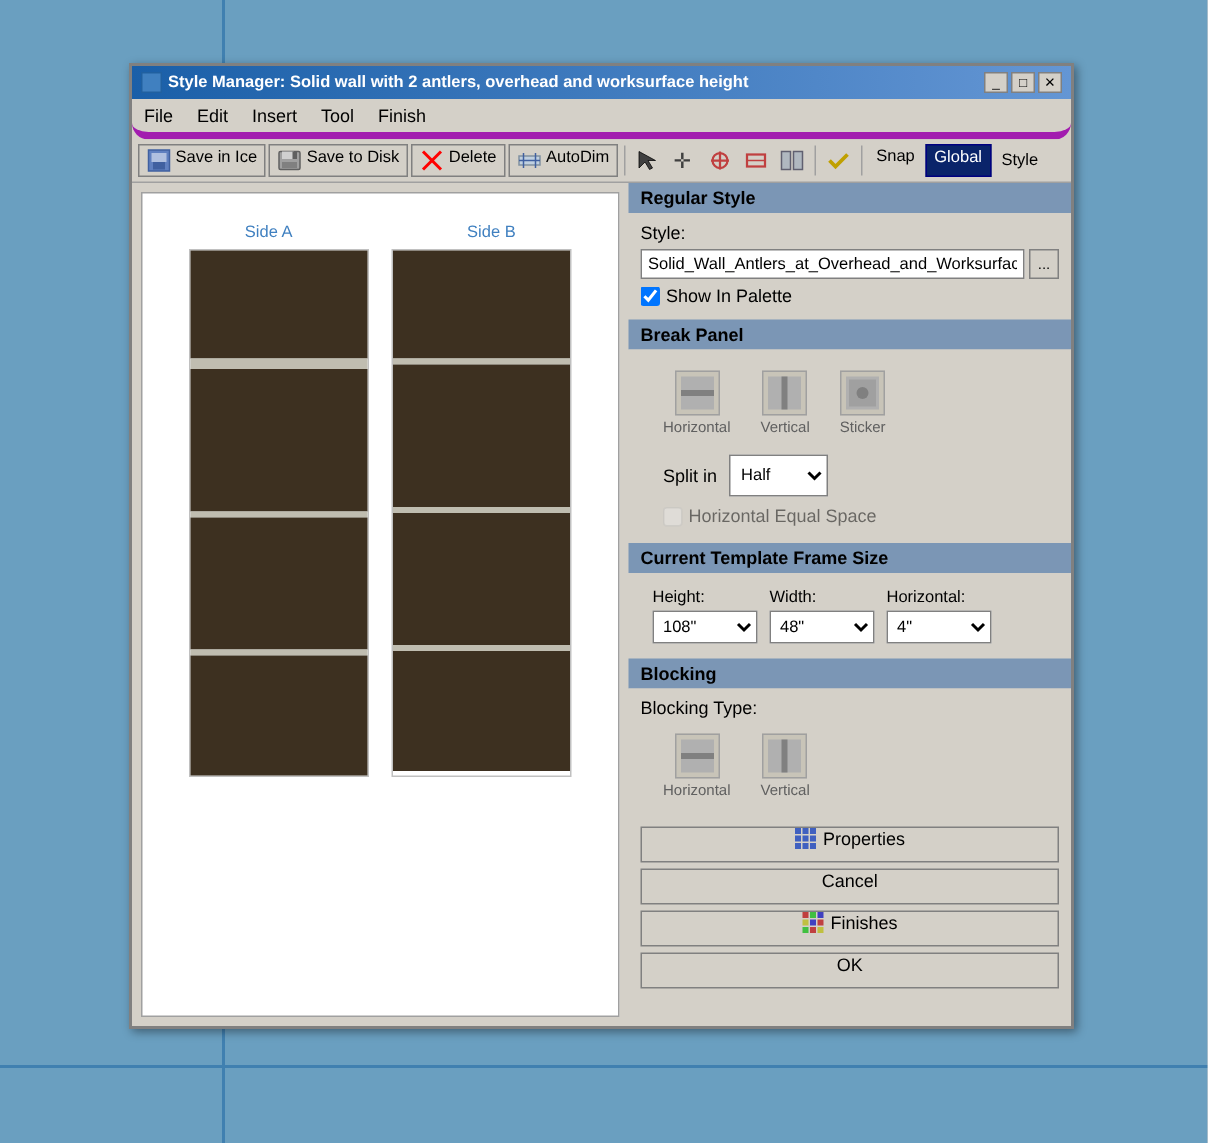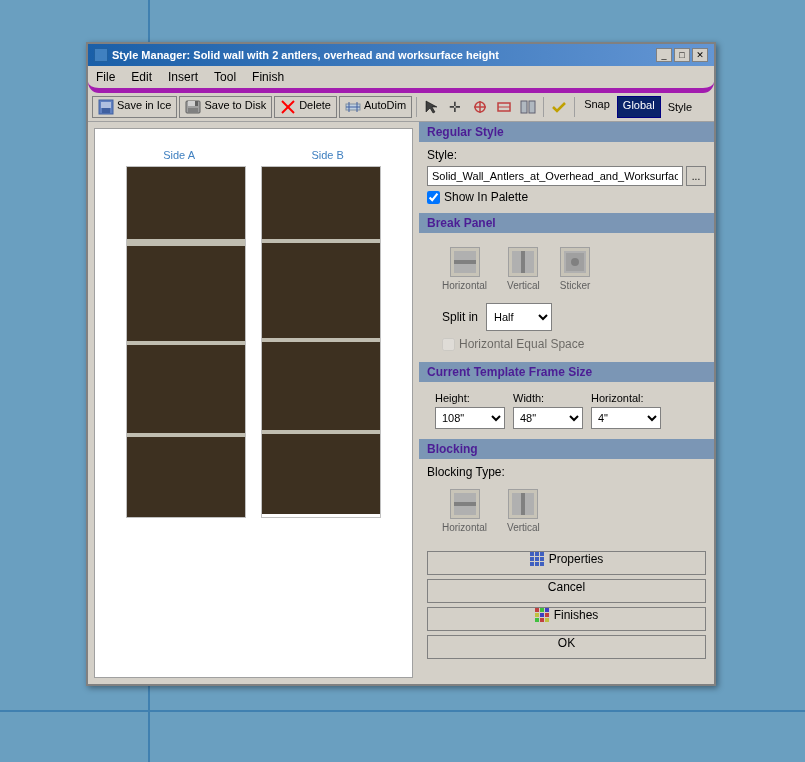--- a/index.html
+++ b/index.html
@@ -191,21 +191,21 @@
 
     
     .right-panel {
       flex: 1;
       padding: 0;
       min-width: 295px;
     }
 
     .section-header {
       background: #7b96b5;
-      color: #4c1d95;
+      color: #000000;
       padding: 3px 8px;
       font-weight: bold;
       font-size: 12px;
     }
 
     .section-body {
       padding: 6px 8px;
       background: #d4d0c8;
     }
 

